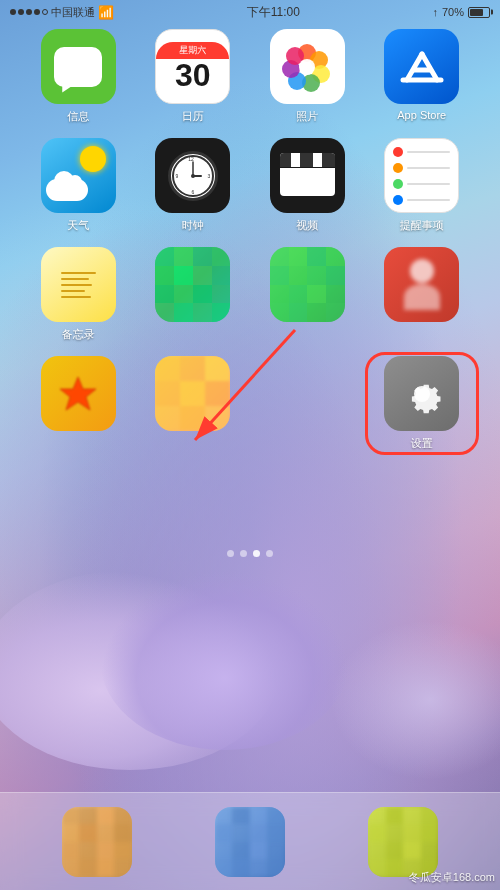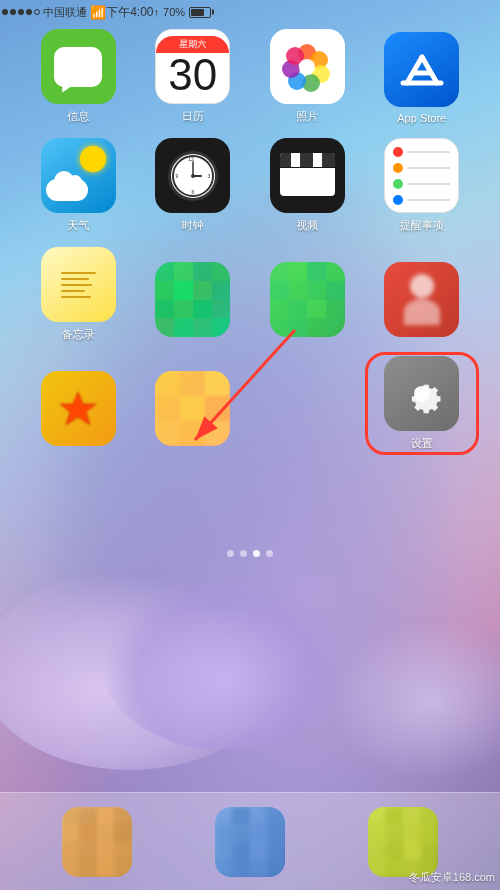--- a/index.html
+++ b/index.html
@@ -61,22 +61,22 @@
       border-radius: 50%;
     }
 
     
     .status-bar {
       position: relative;
       z-index: 10;
       height: 24px;
       display: flex;
       align-items: center;
-      justify-content: flex-start;
-      padding: 0 2px;
+      justify-content: space-between;
+      padding: 0 10px;
       font-size: 11px;
       color: #333;
     }
     .status-left { display: flex; align-items: center; gap: 3px; }
     .status-center { font-size: 12px; font-weight: 500; }
     .status-right { display: flex; align-items: center; gap: 4px; font-size: 11px; }
     .signal-dots { display: flex; gap: 2px; }
     .signal-dot {
       width: 6px; height: 6px;
       border-radius: 50%;
@@ -122,21 +122,20 @@
       gap: 14px 8px;
       padding: 0 5px;
     }
 
     .app-item {
       display: flex;
       flex-direction: column;
       align-items: center;
       gap: 5px;
       cursor: pointer;
-      justify-content: flex-end;
     }
 
     .app-icon {
       width: 75px;
       height: 75px;
       border-radius: 17px;
       display: flex;
       align-items: center;
       justify-content: center;
       position: relative;
@@ -182,22 +181,22 @@
     .cal-header {
       width: 100%;
       background: #FF3B30;
       color: white;
       font-size: 9px;
       text-align: center;
       padding: 2px 0;
       border-radius: 17px 17px 0 0;
     }
     .cal-date {
-      font-size: 44px;
-      font-weight: 400;
+      font-size: 32px;
+      font-weight: 700;
       color: #1a1a1a;
       line-height: 1;
     }
 
     
     .app-photos .app-icon {
       background: white;
     }
 
     
@@ -477,21 +476,21 @@
     <div class="signal-dots">
       <div class="signal-dot"></div>
       <div class="signal-dot"></div>
       <div class="signal-dot"></div>
       <div class="signal-dot"></div>
       <div class="signal-dot" style="background:transparent;border:1px solid #333;"></div>
     </div>
     <span style="font-size:11px;font-weight:500;">中国联通</span>
     <span style="font-size:13px;">📶</span>
   </div>
-  <div class="status-center">下午4:00</div>
+  <div class="status-center">下午11:00</div>
   <div class="status-right">
     <span style="font-size:11px;">↑</span>
     <span>70%</span>
     <div class="battery">
       <div class="battery-fill"></div>
     </div>
   </div>
 </div>
 
 <div class="home-screen">

